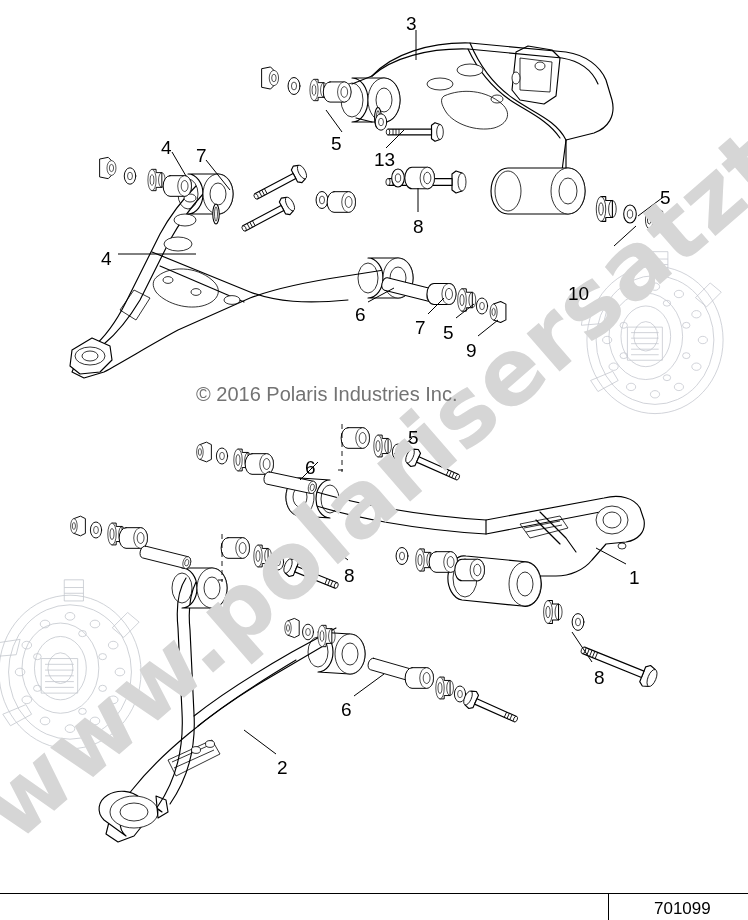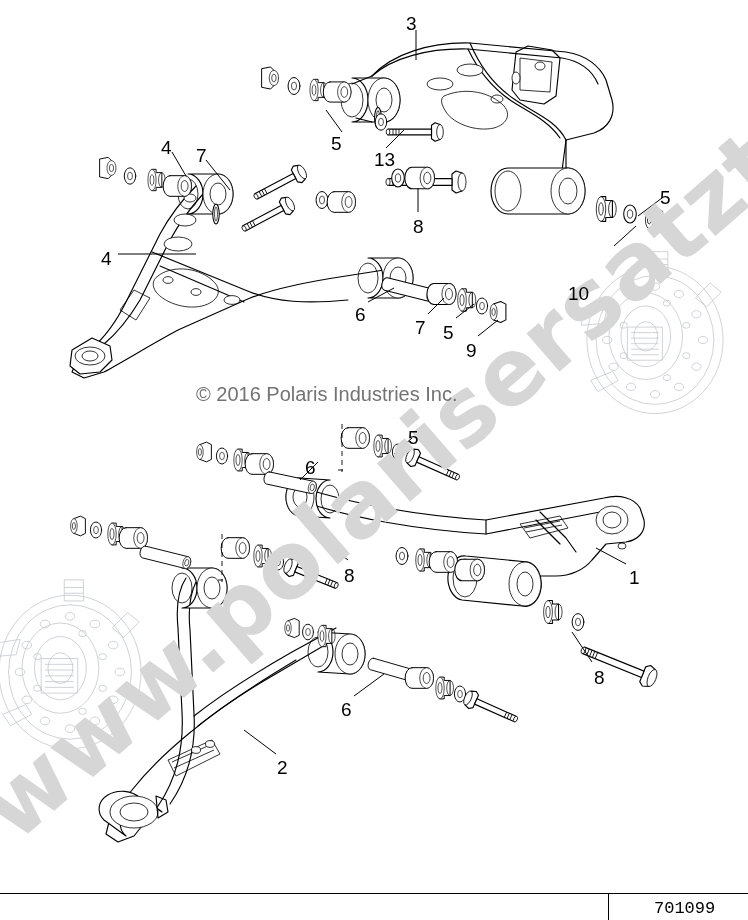--- a/index.html
+++ b/index.html
@@ -19,21 +19,21 @@
       color:#d6d6d6;white-space:nowrap;}
 
   
   #art{position:absolute;left:0;top:0;width:748px;height:920px;z-index:20;}
 
   
   .callout{position:absolute;z-index:60;font-family:"Liberation Sans",sans-serif;
            font-size:19px;color:#000;line-height:1;}
   .copyright{position:absolute;z-index:60;font-family:"Liberation Sans",sans-serif;
              font-size:20px;color:#737373;white-space:nowrap;}
-  .partno{position:absolute;z-index:60;font-family:Liberation Mono, monospace;
+  .partno{position:absolute;z-index:60;font-family:Liberation Sans, sans-serif;
           font-size:17px;color:#000;}
   .footrule{position:absolute;z-index:55;background:#000;}
 </style>
 </head>
 <body>
 
 <div id="stage">
 
   <div id="watermark">
     <div class="wm-text">www.polarisersatzteile.de</div>

